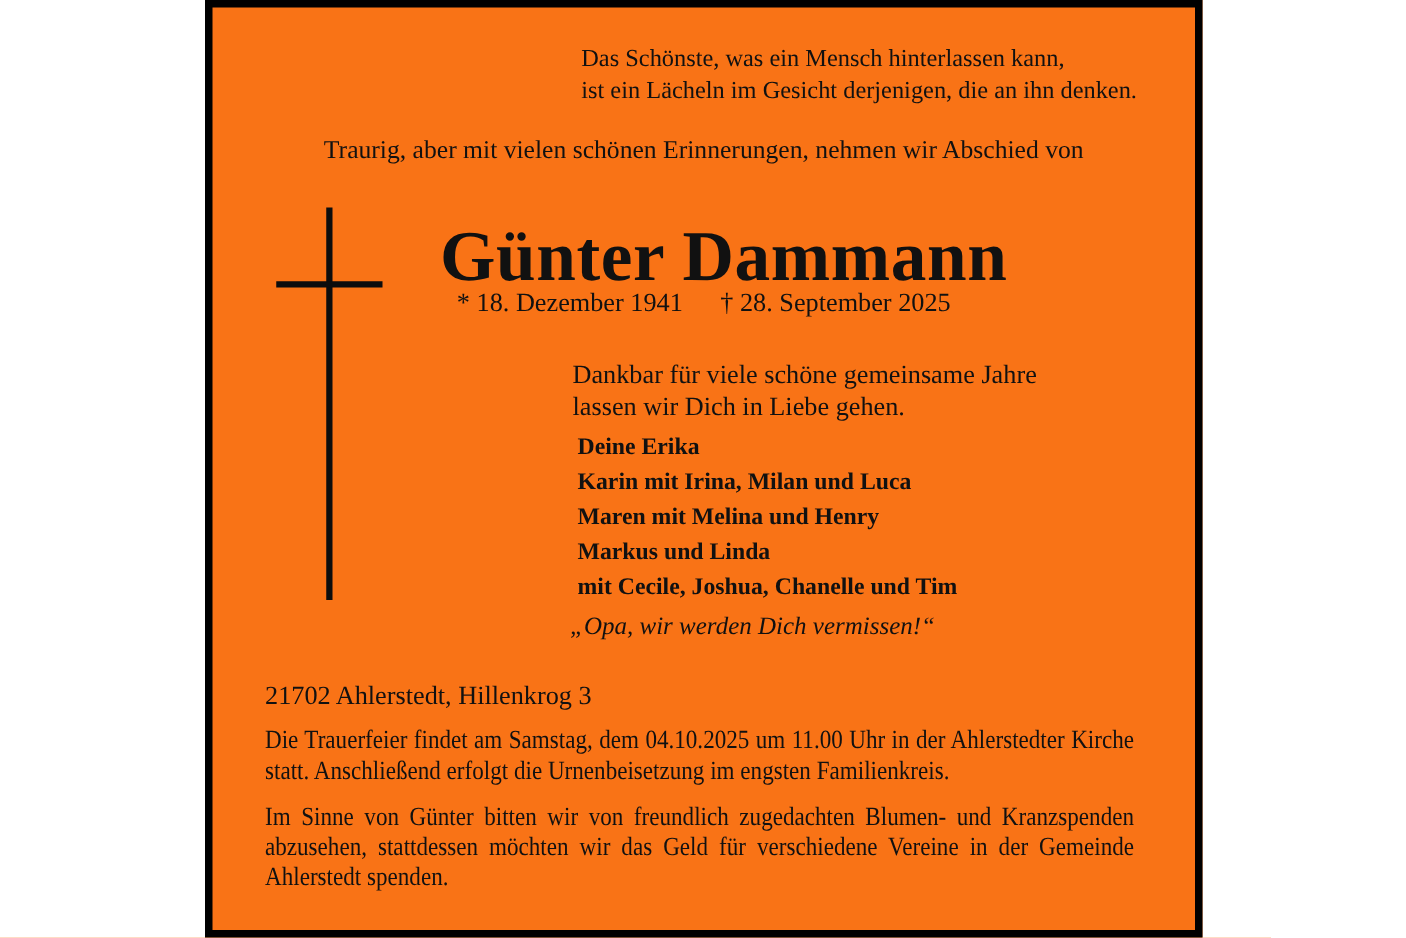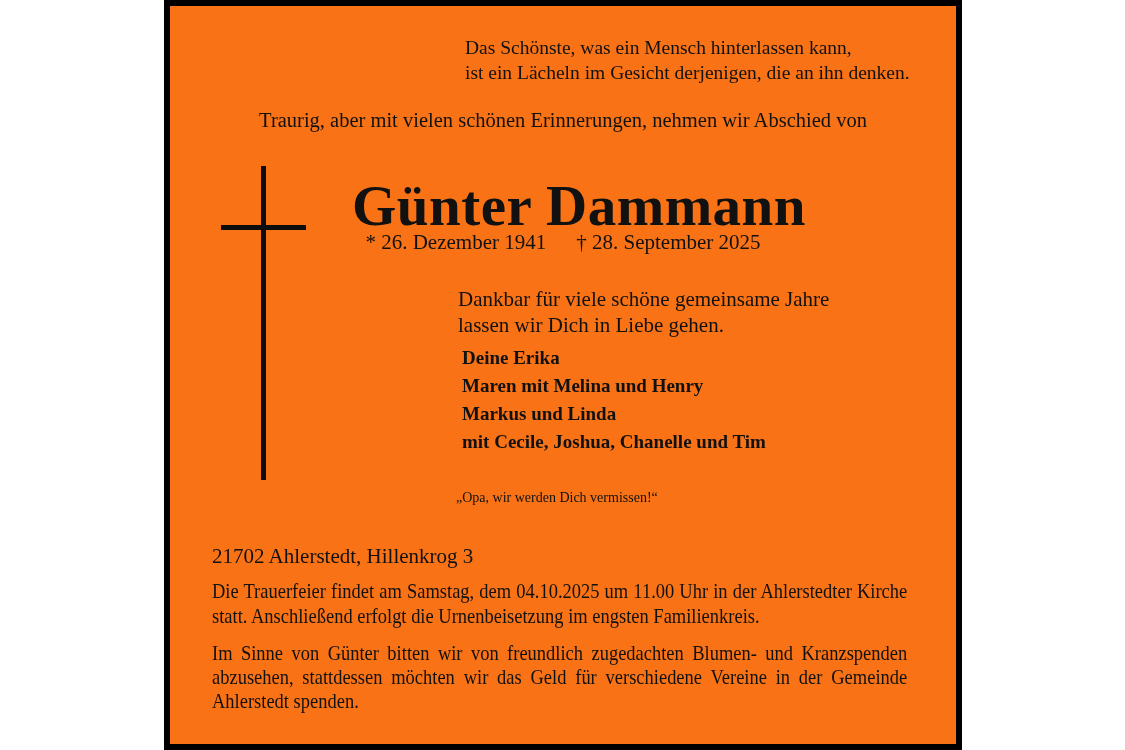--- a/index.html
+++ b/index.html
@@ -97,21 +97,22 @@
     top: 338px;
     font-size: 19px;
     font-weight: bold;
     line-height: 28px;
     white-space: nowrap;
   }
   .quote {
     position: absolute;
     left: 286px;
     top: 484px;
-    font-size: 14px;
+    font-size: 20px;
+    font-style: italic;
     white-space: nowrap;
   }
   .address {
     position: absolute;
     left: 42px;
     top: 538px;
     font-size: 21px;
     white-space: nowrap;
   }
   .para {
@@ -146,31 +147,32 @@
   <div class="intro">Traurig, aber mit vielen schönen Erinnerungen, nehmen wir Abschied von</div>
 
   <div>
     <div class="cross-v"></div>
     <div class="cross-h"></div>
   </div>
 
   <h1 class="name">Günter Dammann</h1>
 
   <div class="dates">
-    <span>* 26. Dezember 1941</span>
+    <span>* 18. Dezember 1941</span>
     <span>† 28. September 2025</span>
   </div>
 
   <div class="farewell">
     <div>Dankbar für viele schöne gemeinsame Jahre</div>
     <div>lassen wir Dich in Liebe gehen.</div>
   </div>
 
   <div class="family">
     <div>Deine Erika</div>
+    <div>Karin mit Irina, Milan und Luca</div>
     <div>Maren mit Melina und Henry</div>
     <div>Markus und Linda</div>
     <div>mit Cecile, Joshua, Chanelle und Tim</div>
   </div>
 
   <div class="quote">„Opa, wir werden Dich vermissen!“</div>
 
   <div class="address">21702 Ahlerstedt, Hillenkrog 3</div>
 
   <p class="para para1">Die Trauerfeier findet am Samstag, dem 04.10.2025 um 11.00 Uhr in der Ahlerstedter Kirche statt. Anschließend erfolgt die Urnenbeisetzung im engsten Familienkreis.</p>

